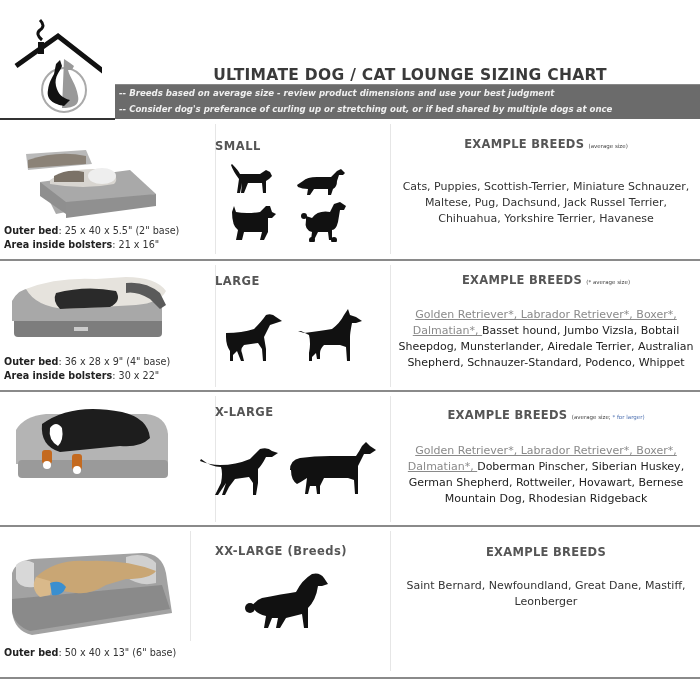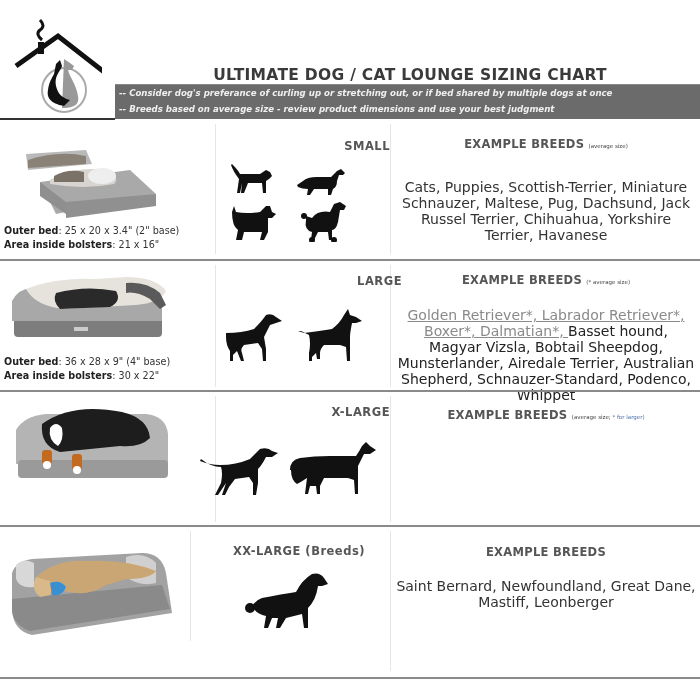--- a/index.html
+++ b/index.html
@@ -8,62 +8,62 @@
   .logo { position:absolute; left:12px; top:14px; width:90px; height:100px; }
   .title { position:absolute; left:150px; top:66px; width:520px; text-align:center; font-size:15.5px; font-weight:bold; color:#3a3a3a; letter-spacing:0.3px; }
   .notes { position:absolute; left:115px; top:84px; width:585px; height:34px; background:#6b6b6b; border-top:1px solid #888; }
   .note { color:#f0f0f0; font-size:8.6px; font-style:italic; font-weight:bold; line-height:16px; padding-left:4px; white-space:nowrap; }
   .hline-top { position:absolute; left:0; top:118px; width:115px; height:2px; background:#333; }
   .section { position:absolute; left:0; width:700px; }
   .sec-line { position:absolute; left:0; right:0; bottom:0; height:2px; background:#8a8a8a; }
   .photo { position:absolute; left:6px; width:170px; border-radius:6px; }
   .dims { position:absolute; left:4px; font-size:9.6px; color:#333; line-height:14px; white-space:nowrap; }
   .dims b { font-weight:bold; color:#222; }
-  .size-label { position:absolute; text-align:right; font-size:11.5px; font-weight:bold; color:#555; letter-spacing:0.5px; }
+  .size-label { position:absolute; text-align:left; font-size:11.5px; font-weight:bold; color:#555; letter-spacing:0.5px; }
   .vdiv { position:absolute; width:1px; background:#e6e6e6; }
   .breeds-head { position:absolute; left:392px; width:308px; text-align:center; font-size:11.5px; font-weight:bold; color:#555; letter-spacing:0.3px; white-space:nowrap; }
   .breeds-head small { font-size:5.5px; font-weight:normal; color:#444; letter-spacing:0; }
   .breeds-head small .blue { color:#4b6fb0; }
-  .breeds { position:absolute; left:396px; width:300px; text-align:center; font-size:14px; line-height:16px; color:#333; }
+  .breeds { position:absolute; left:396px; width:300px; text-align:center; font-size:11px; line-height:16px; color:#333; }
   .breeds .muted { color:#8a8a8a;text-decoration:underline; }
   .sil { position:absolute; }
 </style>
 </head>
 <body>
 
 <div class="header">
   <svg class="logo" viewBox="0 0 90 100">
     <path d="M28 6 q6 6 0 10 q-5 4 2 10" stroke="#111" stroke-width="3" fill="none"></path>
     <rect x="26" y="28" width="6" height="12" fill="#111"></rect>
     <path d="M4 52 L46 22 L92 58" stroke="#111" stroke-width="5" fill="none"></path>
     <circle cx="52" cy="76" r="22" fill="none" stroke="#aaa" stroke-width="2"></circle>
     <path d="M52 45 l6 4 4 3 -2 4 -4 0 c2 8 8 14 10 26 c2 10 -6 12 -16 12 z" fill="#999"></path>
     <path d="M44 50 l4 -4 2 6 c-2 6 -8 10 -6 20 c2 8 6 12 14 14 l-6 6 c-10 -2 -18 -6 -16 -16 c1 -8 4 -12 6 -16 z" fill="#111"></path>
   </svg>
   <div class="title">ULTIMATE DOG / CAT LOUNGE SIZING CHART</div>
   <div class="notes">
+    <div class="note">-- Breeds based on average size - review product dimensions and use your best judgment</div>
     <div class="note">-- Consider dog's preferance of curling up or stretching out, or if bed shared by multiple dogs at once</div>
-    <div class="note">-- Breeds based on average size - review product dimensions and use your best judgment</div>
   </div>
   <div class="hline-top"></div>
 </div>
 
 <div class="section" style="top:120px;height:141px;">
   <svg class="photo" style="top:14px;height:90px;" viewBox="0 0 170 90">
     <path d="M20 20 l60 -4 6 14 -64 6 z" fill="#b9b9b9"></path>
     <path d="M22 26 q30 -10 58 -4 l0 8 -58 4 z" fill="#8b8277"></path>
     <path d="M34 48 l90 -12 26 24 -100 20 z" fill="#a9a9a9"></path>
     <path d="M34 48 l0 14 26 18 0 -12 z" fill="#8f8f8f"></path>
     <path d="M60 68 l90 -8 0 12 -90 12 z" fill="#909090"></path>
     <path d="M44 46 q20 -14 60 -10 q10 8 4 14 q-30 6 -64 0 z" fill="#d8d5d0"></path>
     <ellipse cx="96" cy="42" rx="14" ry="8" fill="#eee"></ellipse>
     <path d="M48 42 q14 -8 30 -4 l0 10 -30 0 z" fill="#7b7267"></path>
   </svg>
   <div class="dims" style="top:104px;">
-    <div><b>Outer bed</b><span>: 25 x 20 x 3.4" (2" base)</span></div>
+    <div><b>Outer bed</b><span>: 25 x 40 x 5.5" (2" base)</span></div>
     <div><b>Area inside bolsters</b><span>: 21 x 16"</span></div>
   </div>
   <div class="vdiv" style="left:215px;top:4px;height:130px;"></div>
   <div class="vdiv" style="left:390px;top:4px;height:130px;"></div>
   <div class="size-label" style="left:215px;width:175px;top:19px;">SMALL</div>
 
   <svg class="sil" style="left:230px;top:42px;width:48px;height:34px;" viewBox="0 0 48 34">
     <path d="M2 2 q6 6 8 10 l20 0 6 -4 4 2 2 4 -3 3 -3 2 0 12 -3 0 -1 -10 -14 0 -4 10 -3 0 1 -10 -2 10 -3 0 2 -14 q-6 -8 -8 -14 z" fill="#111"></path>
   </svg>
 
@@ -99,35 +99,35 @@
     <path d="M50 22 q30 -8 60 -2 q6 10 -6 16 l-50 2 q-8 -8 -4 -16 z" fill="#2a2a2a"></path>
     <path d="M120 12 q20 -2 34 10 l6 12 -6 4 -10 -10 q-14 -8 -24 -6 z" fill="#5a5a5a"></path>
     <rect x="68" y="56" width="14" height="4" fill="#ccc"></rect>
   </svg>
   <div class="dims" style="top:94px;">
     <div><b>Outer bed</b><span>: 36 x 28 x 9" (4" base)</span></div>
     <div><b>Area inside bolsters</b><span>: 30 x 22"</span></div>
   </div>
   <div class="vdiv" style="left:215px;top:4px;height:122px;"></div>
   <div class="vdiv" style="left:390px;top:4px;height:122px;"></div>
-  <div class="size-label" style="left:215px;width:175px;top:13px;margin-left:12px;">LARGE</div>
+  <div class="size-label" style="left:215px;width:175px;top:13px;">LARGE</div>
 
   <svg class="sil" style="left:218px;top:50px;width:66px;height:52px;" viewBox="0 0 66 52">
     <path d="M8 22 q16 0 28 -4 q8 -8 12 -14 q6 -2 10 2 l6 4 -6 2 -6 2 q-4 8 -6 12 l2 12 0 12 -3 0 -1 -12 -4 -6 -14 2 q-4 4 -2 8 l2 8 -3 0 -4 -10 -4 4 0 6 -3 0 0 -10 q-4 -6 -4 -14 z" fill="#111"></path>
   </svg>
 
   <svg class="sil" style="left:296px;top:46px;width:66px;height:56px;" viewBox="0 0 66 56">
     <path d="M2 24 l6 2 q16 -2 28 -4 q8 -6 12 -14 l4 -6 2 6 6 2 6 4 -6 2 -4 0 q-2 10 -2 14 l0 14 0 10 -3 0 -1 -14 -6 -2 -16 0 q-4 4 -4 8 l0 6 -3 0 -1 -6 -4 4 0 4 -3 0 0 -8 q2 -10 0 -18 l-8 -4 z" fill="#111"></path>
   </svg>
   <div class="breeds-head" style="top:12px;">
     <span>EXAMPLE BREEDS</span>
     <small>(* average size)</small>
   </div>
   <div class="breeds" style="top:46px;">
-    <span class="muted">Golden Retriever*, Labrador Retriever*, Boxer*, Dalmatian*, </span><span style="color:#222;">Basset hound, Magyar Vizsla, Bobtail Sheepdog, Munsterlander, Airedale Terrier, Australian Shepherd, Schnauzer-Standard, Podenco, Whippet</span>
+    <span class="muted">Golden Retriever*, Labrador Retriever*, Boxer*, Dalmatian*, </span><span style="color:#222;">Basset hound, Jumbo Vizsla, Bobtail Sheepdog, Munsterlander, Airedale Terrier, Australian Shepherd, Schnauzer-Standard, Podenco, Whippet</span>
   </div>
   <div class="sec-line"></div>
 </div>
 
 <div class="section" style="top:392px;height:135px;">
   <svg class="photo" style="top:8px;height:90px;" viewBox="0 0 170 90">
     <path d="M10 30 q8 -14 30 -16 l100 0 q20 2 22 20 l0 30 -152 0 z" fill="#b4b4b4"></path>
     <rect x="12" y="60" width="150" height="18" rx="4" fill="#9a9a9a"></rect>
     <path d="M36 24 q30 -22 80 -12 q26 6 28 26 q-10 10 -30 8 l-60 6 q-20 -6 -18 -28 z" fill="#1d1d1d"></path>
     <path d="M44 28 q6 -8 12 0 q2 12 -4 18 q-10 -6 -8 -18 z" fill="#ffffff"></path>
@@ -146,34 +146,38 @@
     <path d="M0 14 q10 4 20 4 q16 0 30 -6 q6 -6 10 -10 q8 -2 12 2 l6 2 -6 4 -6 0 q-4 8 -8 12 l0 14 -2 12 -3 0 0 -12 -4 -6 -14 2 -6 8 -4 8 -3 0 4 -12 -4 6 -4 6 -3 0 6 -12 q2 -10 0 -16 q-10 0 -20 -8 z" fill="#111"></path>
   </svg>
 
   <svg class="sil" style="left:288px;top:50px;width:88px;height:56px;" viewBox="0 0 88 56">
     <path d="M2 28 q0 -10 10 -12 q14 -2 30 -2 l26 0 q4 -6 6 -10 l4 -4 4 4 6 4 -6 4 -6 0 q-4 8 -6 12 l0 12 0 16 -3 0 -1 -14 -6 -2 -24 0 -4 8 0 8 -3 0 -1 -8 -6 0 -2 8 -3 0 2 -16 q-6 4 -10 6 q-6 -4 -6 -14 z" fill="#111"></path>
   </svg>
   <div class="breeds-head" style="top:16px;">
     <span>EXAMPLE BREEDS</span>
     <small><span>(average size; </span><span class="blue">* for larger)</span></small>
   </div>
+  <div class="breeds" style="top:51px;">
+    <span class="muted">Golden Retriever*, Labrador Retriever*, Boxer*, Dalmatian*, </span><span style="color:#222;">Doberman Pinscher, Siberian Huskey, German Shepherd, Rottweiler, Hovawart, Bernese Mountain Dog, Rhodesian Ridgeback</span>
+  </div>
   <div class="sec-line"></div>
 </div>
 
 <div class="section" style="top:527px;height:152px;">
   <svg class="photo" style="top:16px;height:92px;" viewBox="0 0 170 92">
     <path d="M6 30 q4 -12 20 -14 l110 -6 q20 0 24 20 l6 40 -140 22 q-18 -4 -20 -24 z" fill="#a2a2a2"></path>
     <path d="M6 56 l150 -14 8 24 -140 22 q-16 -6 -18 -20 z" fill="#8a8a8a"></path>
     <path d="M10 22 q8 -8 18 -2 l0 24 q-14 2 -18 -8 z" fill="#d8d8d8"></path>
     <path d="M120 14 q18 -6 30 6 l0 20 q-16 4 -30 -6 z" fill="#d0d0d0"></path>
     <path d="M30 34 q20 -18 50 -16 q40 -2 70 10 q-6 8 -30 8 l-20 6 q-16 10 -30 8 q-24 -2 -40 -16 z" fill="#c9a674"></path>
     <path d="M30 34 q-6 12 4 20 l10 -2 q4 -8 0 -14 z" fill="#d9b98a"></path>
     <path d="M44 40 q10 -4 16 4 q-4 10 -14 8 z" fill="#3a8fd0"></path>
   </svg>
   <div class="dims" style="top:119px;">
+    <div><b>Outer bed</b><span>: 50 x 40 x 13" (6" base)</span></div>
   </div>
   <div class="vdiv" style="left:190px;top:4px;height:110px;"></div>
   <div class="vdiv" style="left:390px;top:4px;height:140px;"></div>
   <div class="size-label" style="left:215px;width:150px;top:17px;">XX-LARGE (Breeds)</div>
 
   <svg class="sil" style="left:244px;top:45px;width:84px;height:60px;" viewBox="0 0 84 60">
     <circle cx="6" cy="36" r="5" fill="#111"></circle>
     <path d="M8 34 q4 -6 10 -8 q20 -4 34 -6 q6 -12 16 -18 q8 -2 12 4 l4 6 -6 2 -4 0 q-2 14 -10 22 l0 20 -4 0 -2 -14 -16 4 -6 10 -4 0 2 -10 -6 0 -4 10 -4 0 2 -12 q-10 -2 -14 -10 z" fill="#111"></path>
   </svg>
   <div class="breeds-head" style="top:18px;">

